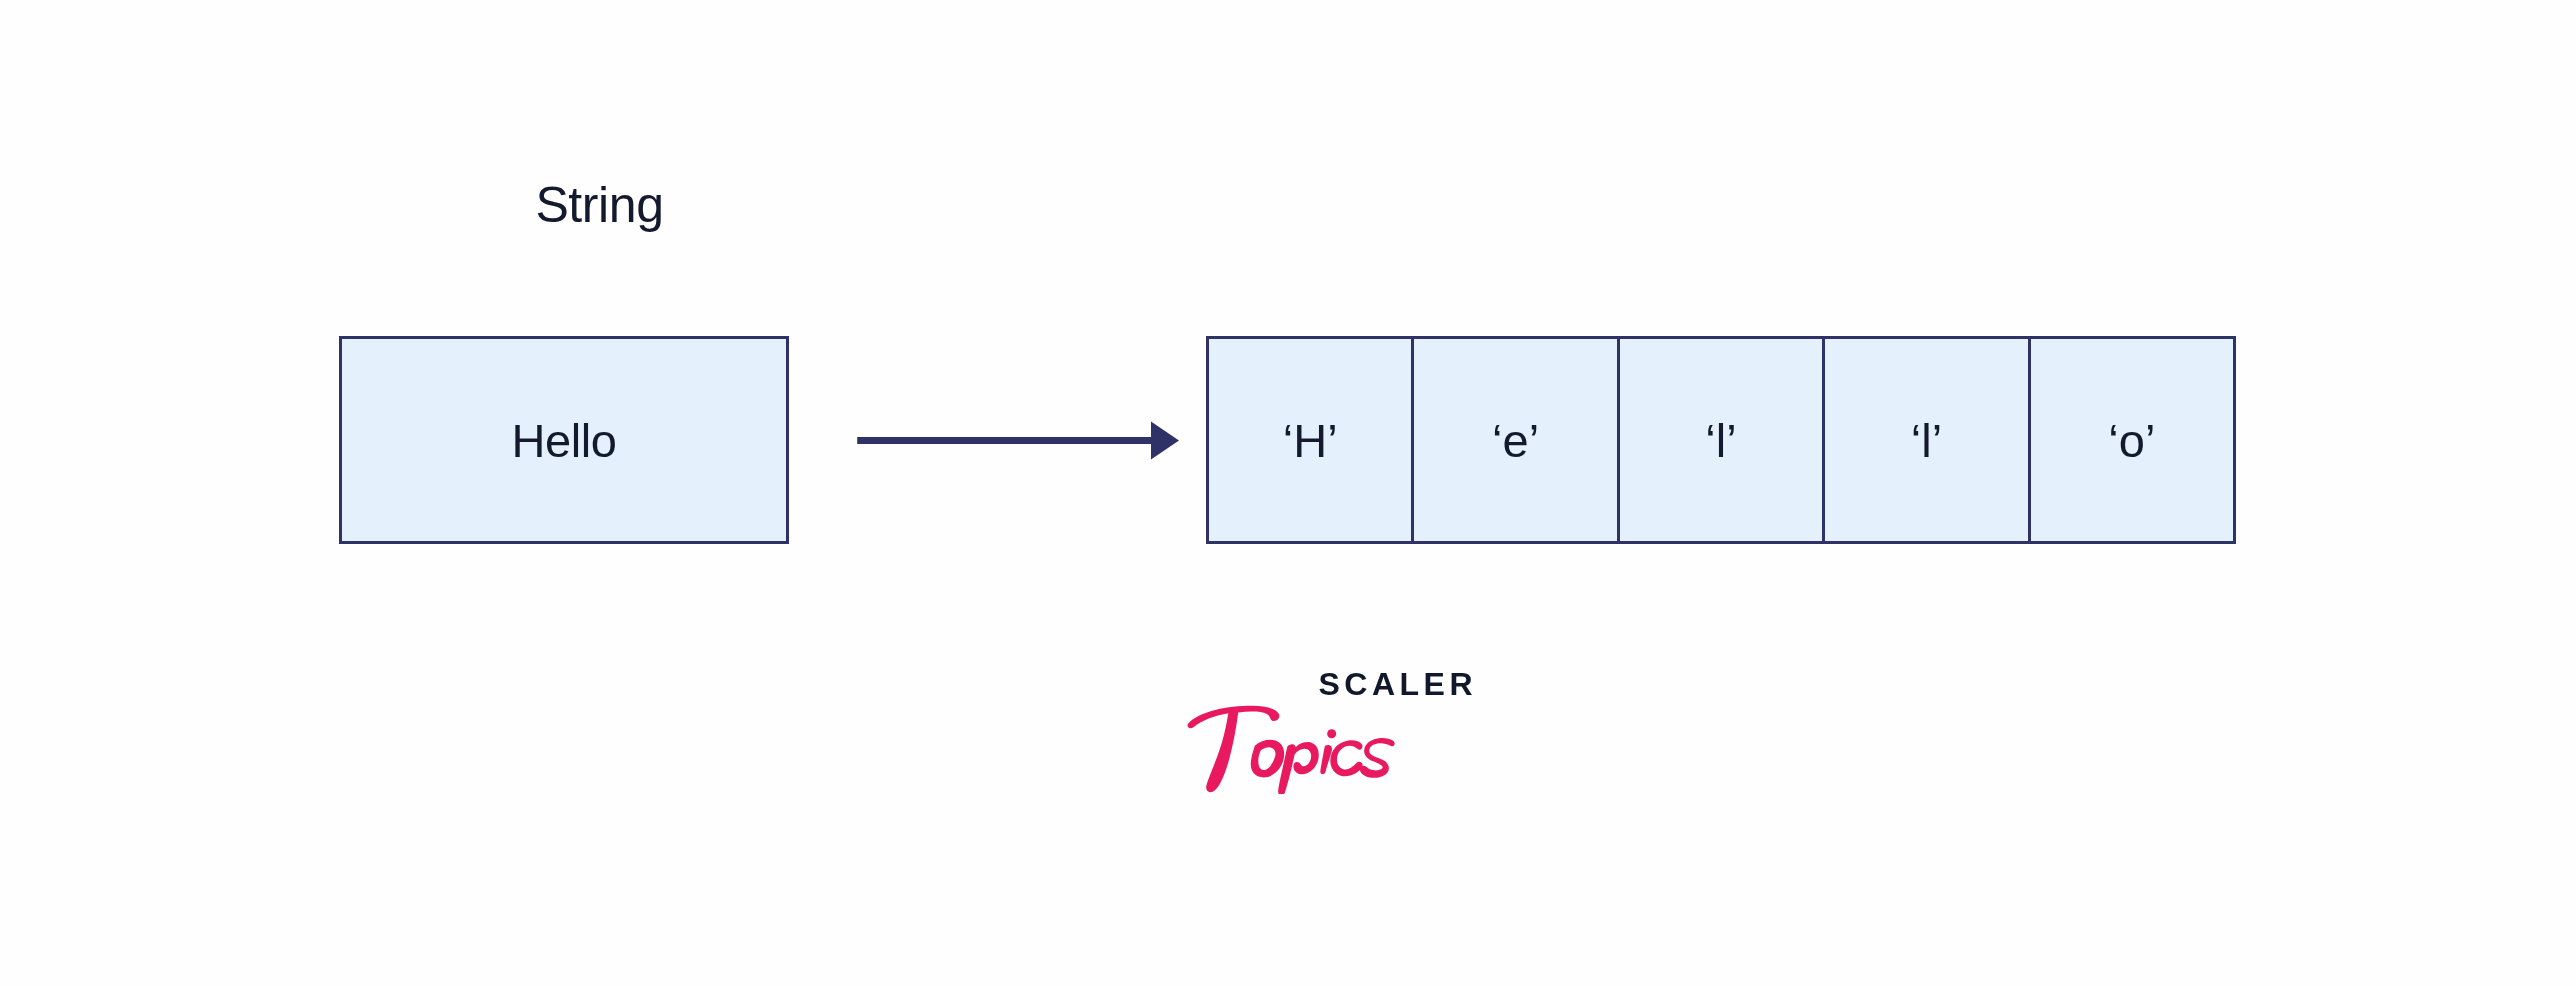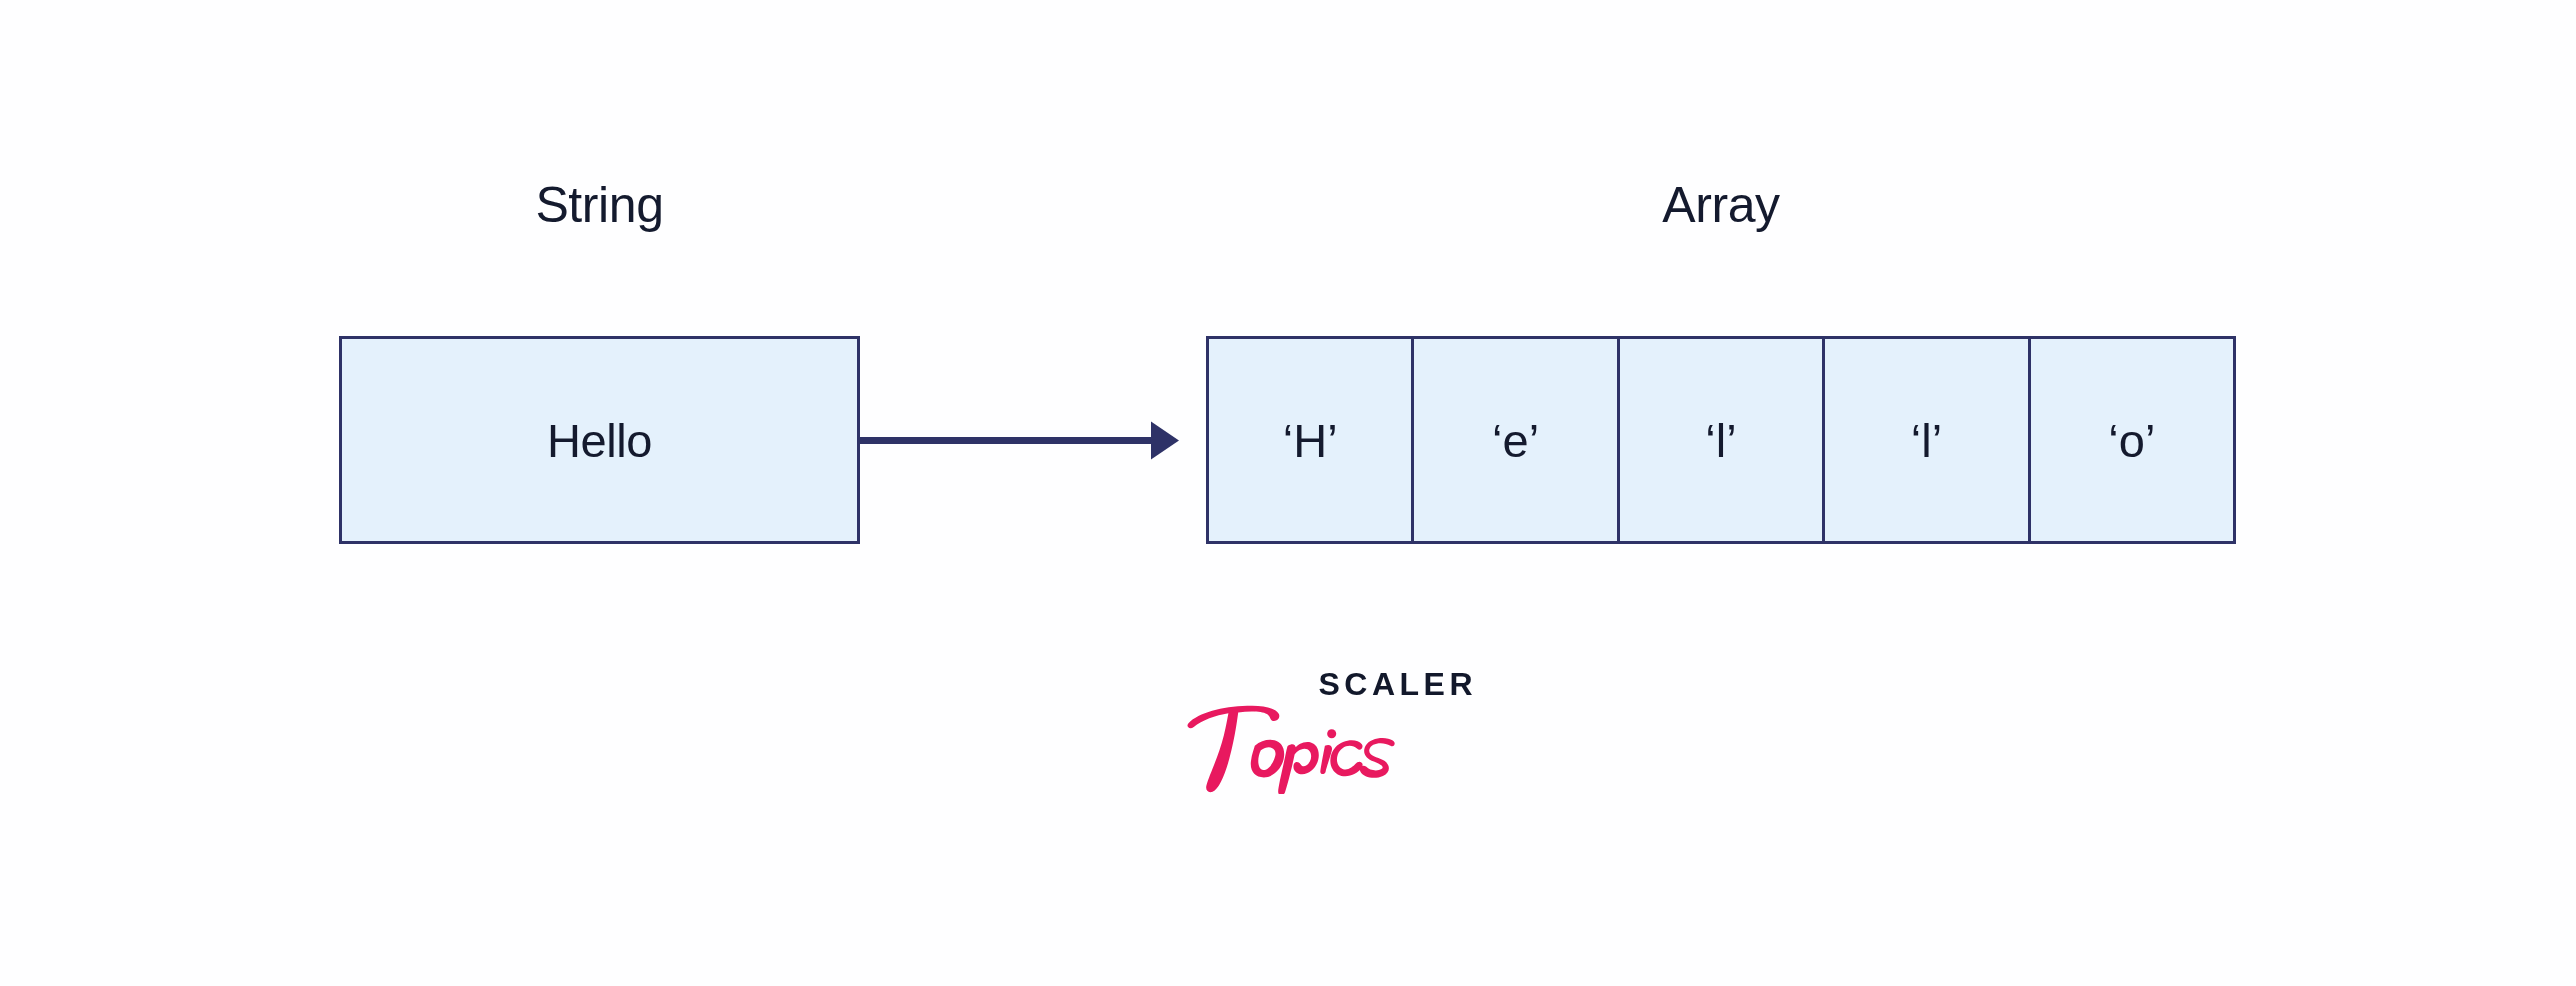--- a/index.html
+++ b/index.html
@@ -39,21 +39,21 @@
     left: 1206px;
     top: 180px;
     width: 1030px;
   }
 
   
   .string-box {
     position: absolute;
     left: 339px;
     top: 336px;
-    width: 521px;
+    width: 450px;
     height: 208px;
     box-sizing: border-box;
     background: #e4f1fc;
     border: 3.8px solid #2e3267;
     display: flex;
     align-items: center;
     justify-content: center;
   }
   .string-box .value {
     font-family: "Liberation Sans", sans-serif;
@@ -134,21 +134,20 @@
     margin: 0 auto;
   }
 </style>
 </head>
 <body>
 
 <div class="canvas">
 
   <div class="section-label" id="string-label">String</div>
 
-  <div class="section-label" id="array-label">Array</div>
 
   <div class="string-box">
     <span class="value">Hello</span>
   </div>
 
   <div class="arrow">
     <svg width="326" height="53" viewBox="0 0 430 70" xmlns="http://www.w3.org/2000/svg">
       <line x1="0" y1="35" x2="395" y2="35" stroke="#2e3267" stroke-width="9"></line>
       <polygon points="388,10 425,35 388,60" fill="#2e3267"></polygon>
     </svg>

